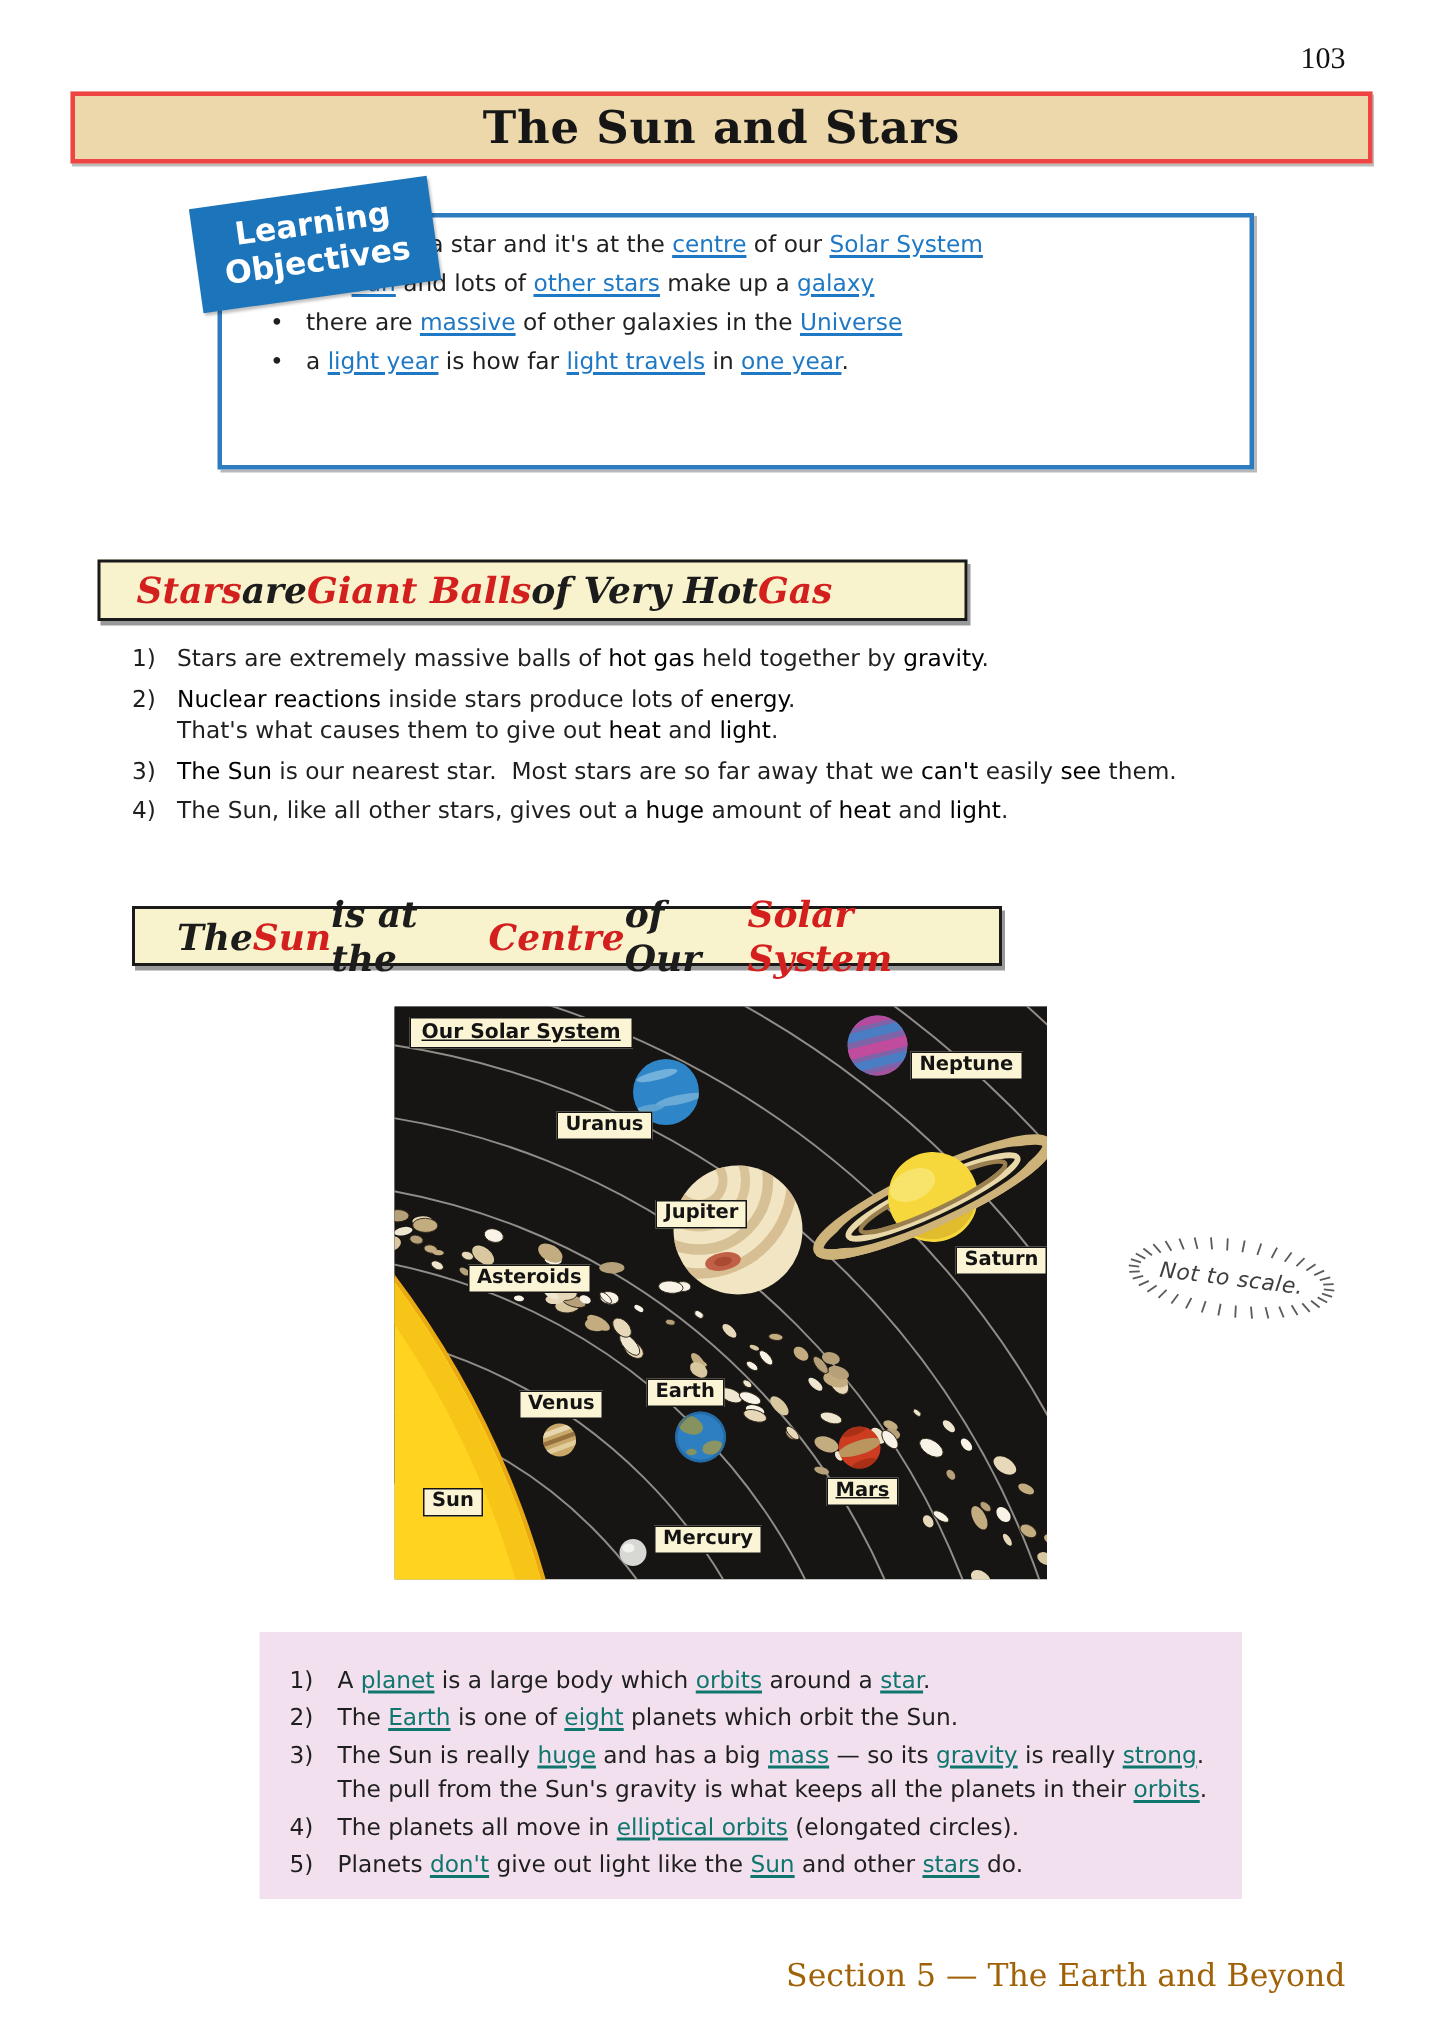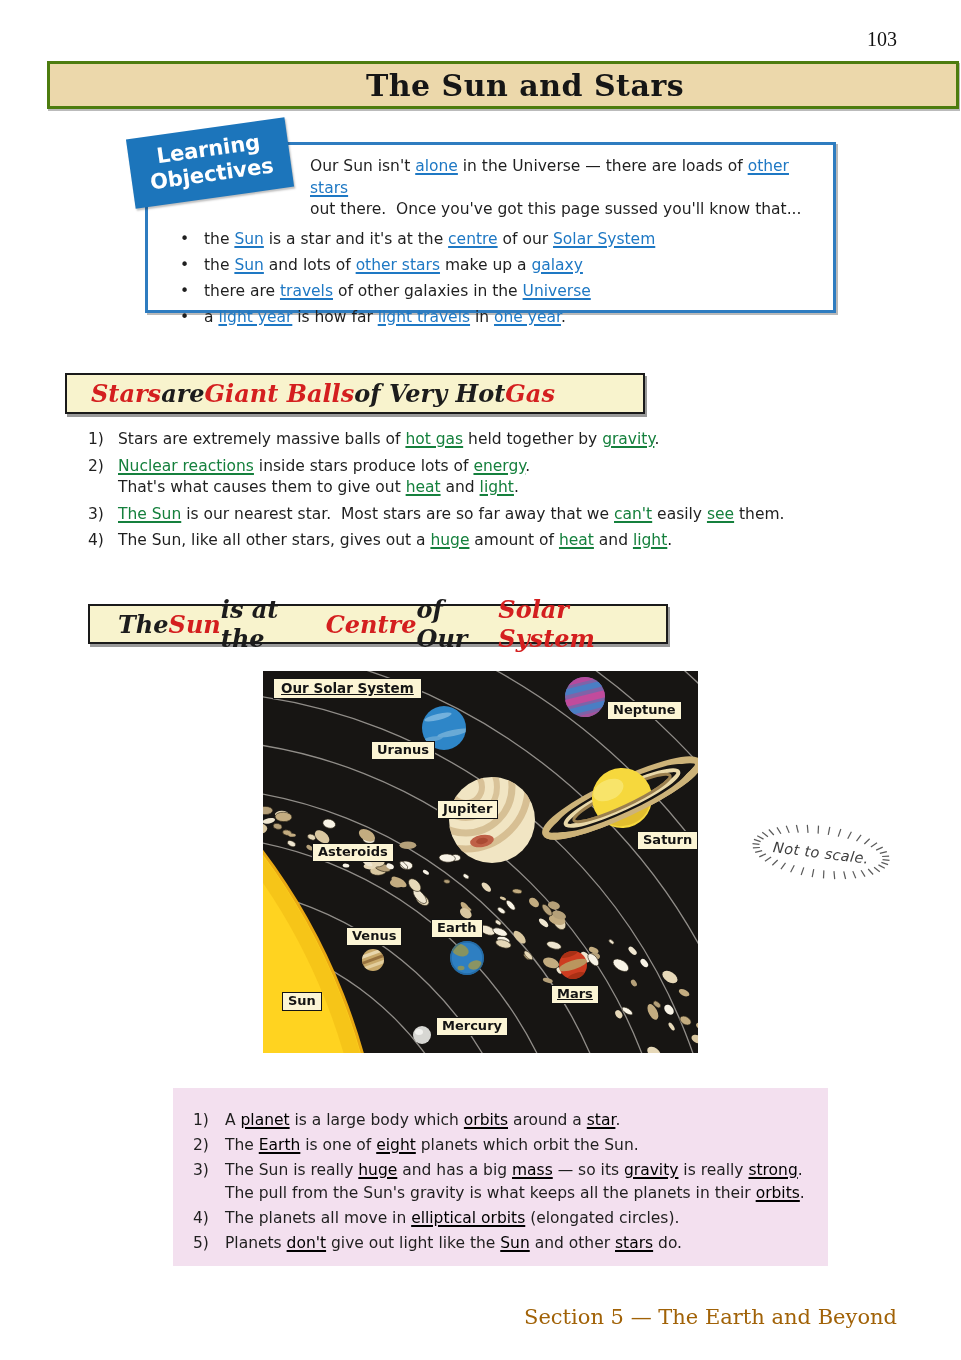--- a/index.html
+++ b/index.html
@@ -2,21 +2,21 @@
 <html><head>
 <meta charset="utf-8">
 <style>
   html,body{margin:0;padding:0;background:#ffffff;}
   .page{position:relative;width:961px;height:1360px;background:#ffffff;overflow:hidden;
         font-family:"DejaVu Sans",sans-serif;color:#1f1f1f;}
   .pageno{position:absolute;top:28px;right:64px;font-family:Liberation Serif, serif;font-size:20px;color:#111;}
 
   
   .banner{position:absolute;left:47px;top:61px;width:862px;height:42px;background:#ecd8ab;
-          border:3px solid #4d7c0f;display:flex;align-items:center;justify-content:center;box-shadow:1px 2px 0 #bbb;padding-left:44px;}
+          border:3px solid #ef4444;display:flex;align-items:center;justify-content:center;box-shadow:1px 2px 0 #bbb;}
   .banner .t{font-family:"DejaVu Serif",serif;font-weight:bold;font-size:30px;letter-spacing:.5px;color:#161616;}
 
   
   .lo-box{position:absolute;left:145px;top:142px;width:685px;height:165px;background:#fff;
           border:3px solid #2e7cc0;box-shadow:2px 2px 0 #b9b9b9;}
   .lo-badge{position:absolute;left:-18px;top:-17px;background:#1c75bb;color:#fff;font-weight:bold;
             font-size:21px;line-height:1.18;padding:9px 18px 11px;transform:rotate(-8deg);text-align:center;
             box-shadow:1px 2px 2px rgba(0,0,0,.25);}
   .lo-intro{margin:11px 8px 4px 162px;font-size:15.5px;line-height:21.5px;}
   .lo-bullets{margin:5px 0 0 32px;}
@@ -30,73 +30,72 @@
        font-size:24px;color:#1c1c1c;}
   .hdr .red{color:#d41f1f;}
   .hdr1{left:65px;top:373px;width:552px;height:37px;padding-left:24px;}
   .hdr2{left:88px;top:604px;width:548px;height:36px;padding-left:28px;}
 
   
   .nlist{position:absolute;}
   .li-row{display:flex;margin-bottom:5px;font-size:15.5px;line-height:21.5px;}
   .li-row .num{width:30px;flex:none;}
   .li-row .txt{flex:1;}
-  .s1 .hl{color:#15803d;text-decoration:underline;text-decoration-thickness:1.5px;text-underline-offset:2px;}
+  .s1 .hl{color:#000000;text-decoration-thickness:1.5px;text-underline-offset:2px;}
   .list1{left:88px;top:429px;width:800px;}
 
   
   .diagram{position:absolute;left:263px;top:671px;width:435px;height:318px;background:#171513;}
   .diagram svg{position:absolute;left:0;top:0;}
   .dlabel{position:absolute;background:#fcf5d5;border:1.5px solid #141414;color:#141414;
           font-size:13px;font-weight:bold;padding:0 5px 1px;line-height:16px;white-space:nowrap;}
   .dlabel.title-label{text-decoration:underline;font-size:13.5px;padding:1px 7px 2px;}
 
   
   .nts{position:absolute;left:737px;top:818px;width:168px;height:70px;}
   .nts .txt{position:absolute;inset:0;display:flex;align-items:center;justify-content:center;
             transform:rotate(7deg);font-style:italic;font-size:14.5px;color:#3e3e3e;letter-spacing:.4px;}
 
   
   .pf-box{position:absolute;left:173px;top:1088px;width:655px;height:178px;background:#f3e0ef;}
   .pf-box .nlist-inner{padding:21px 14px 0 20px;}
   .pf .li-row{margin-bottom:2px;line-height:23px;}
   .pf .li-row .num{width:32px;}
-  .pf .hl{color:#000000;text-decoration:underline;text-decoration-thickness:1.5px;text-underline-offset:2px;}
+  .pf .hl{color:#0f766e;text-decoration:underline;text-decoration-thickness:1.5px;text-underline-offset:2px;}
 
   .footer{position:absolute;right:64px;top:1305px;font-family:"DejaVu Serif",serif;font-size:21px;color:#a16207;}
 </style>
 </head>
 <body>
 
 <div class="page">
 
   <div class="pageno">103</div>
 
   <div class="banner">
     <span class="t">The Sun and Stars</span>
   </div>
 
   <div class="lo-box lo">
     <div class="lo-badge">
       <div>Learning</div>
       <div>Objectives</div>
     </div>
-    <div class="lo-intro"><span>Our Sun isn't </span><span class="hl">alone</span><span> in the Universe — there are loads of </span><span class="hl">other stars</span><br><span>out there.&nbsp; Once you've got this page sussed you'll know that...</span></div>
     <div class="lo-bullets">
         <div class="b-row">
           <span class="b">•</span>
           <div><span>the </span><span class="hl">Sun</span><span> is a star and it's at the </span><span class="hl">centre</span><span> of our </span><span class="hl">Solar System</span></div>
         </div>
         <div class="b-row">
           <span class="b">•</span>
           <div><span>the </span><span class="hl">Sun</span><span> and lots of </span><span class="hl">other stars</span><span> make up a </span><span class="hl">galaxy</span></div>
         </div>
         <div class="b-row">
           <span class="b">•</span>
-          <div><span>there are </span><span class="hl">travels</span><span> of other galaxies in the </span><span class="hl">Universe</span></div>
+          <div><span>there are </span><span class="hl">massive</span><span> of other galaxies in the </span><span class="hl">Universe</span></div>
         </div>
         <div class="b-row">
           <span class="b">•</span>
           <div><span>a </span><span class="hl">light year</span><span> is how far </span><span class="hl">light travels</span><span> in </span><span class="hl">one year</span><span>.</span></div>
         </div>
       </div>
   </div>
 
   <div class="hdr hdr1">
       <span class="red">Stars</span>

